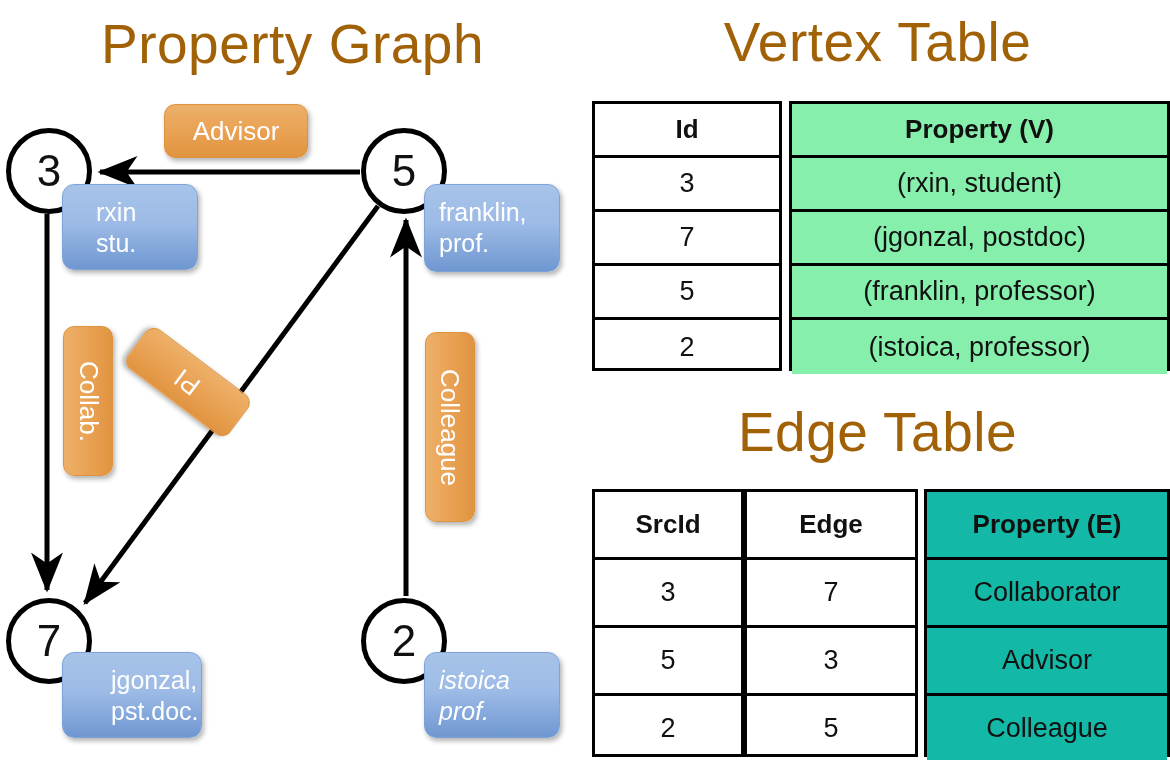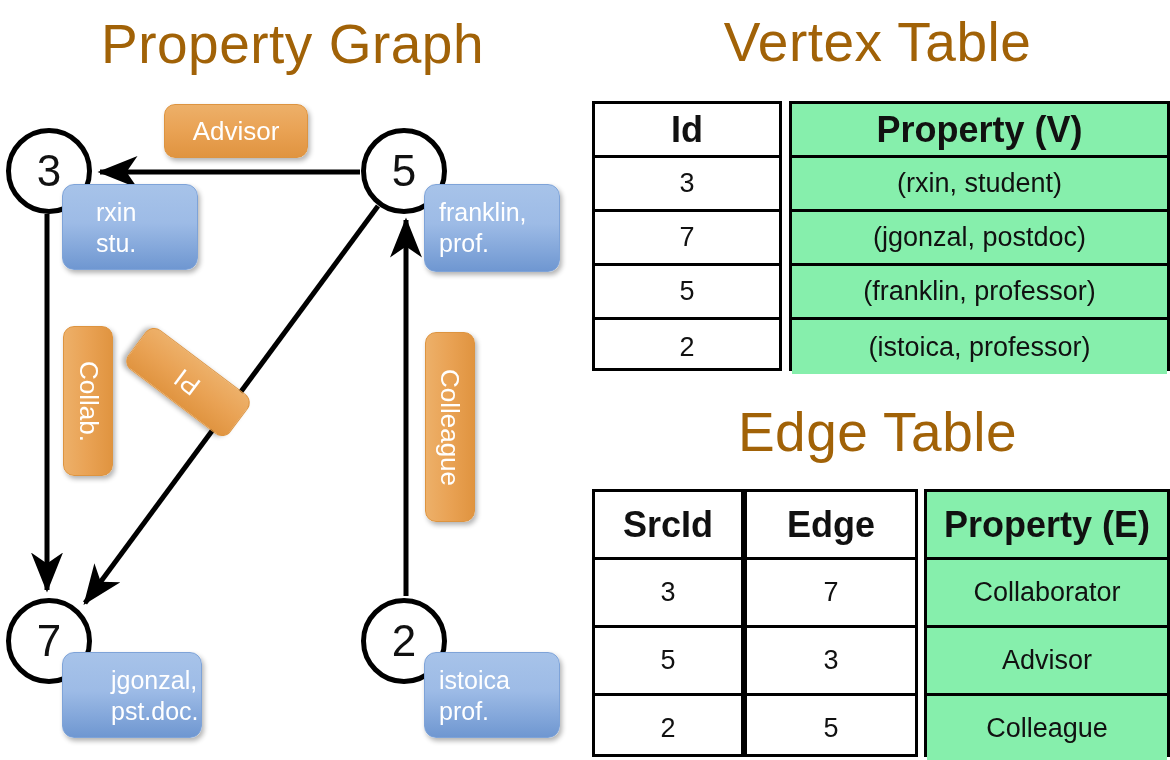--- a/index.html
+++ b/index.html
@@ -58,21 +58,21 @@
     color:#ffffff;
     font-size:25px;
     line-height:31px;
     padding:12px 14px;
     box-sizing:border-box;
     z-index:6;
   }
   #prop-rxin{left:62px;top:94px;width:136px;height:86px;padding-left:33px;}
   #prop-franklin{left:424px;top:94px;width:136px;height:88px;}
   #prop-jgonzal{left:62px;top:562px;width:140px;height:86px;padding-left:48px;}
-  #prop-istoica{left:424px;top:562px;width:136px;height:86px;}
+  #prop-istoica{left:424px;top:562px;width:136px;height:86px;font-style:italic;}
 
   
   .edge-label{
     position:absolute;
     border-radius:11px;
     background:linear-gradient(180deg,#edb069 0%,#e9a254 50%,#e09440 100%);
     border:1px solid #dd9440;
     box-shadow:2px 3px 5px rgba(0,0,0,0.30);
     color:#ffffff;
     font-size:26px;
@@ -107,23 +107,23 @@
   .cell{
     box-sizing:border-box;
     border-bottom:3px solid #000;
     display:flex;align-items:center;justify-content:center;
     font-size:27px;
     color:#111;
     text-align:center;
     overflow:hidden;
   }
   .cell:last-child{border-bottom:none;}
-  .cell.head{font-weight:bold;font-size:36px;}
+  .cell.head{font-weight:bold;font-size:26px;}
   .blue-col .cell{background:#86efac;}
-  .orange-col .cell{background:#86efac;}
+  .orange-col .cell{background:#14b8a6;}
 
   
   #vertex-table{left:592px;top:101px;width:578px;height:270px;}
   #vt-col-id{left:0;top:0;width:190px;height:270px;}
   #vt-col-prop{left:197px;top:0;width:381px;height:270px;}
   #vt-col-id .cell{height:54px;}
   #vt-col-prop .cell{height:54px;}
 
   
   #edge-table{left:592px;top:489px;width:578px;height:268px;}

